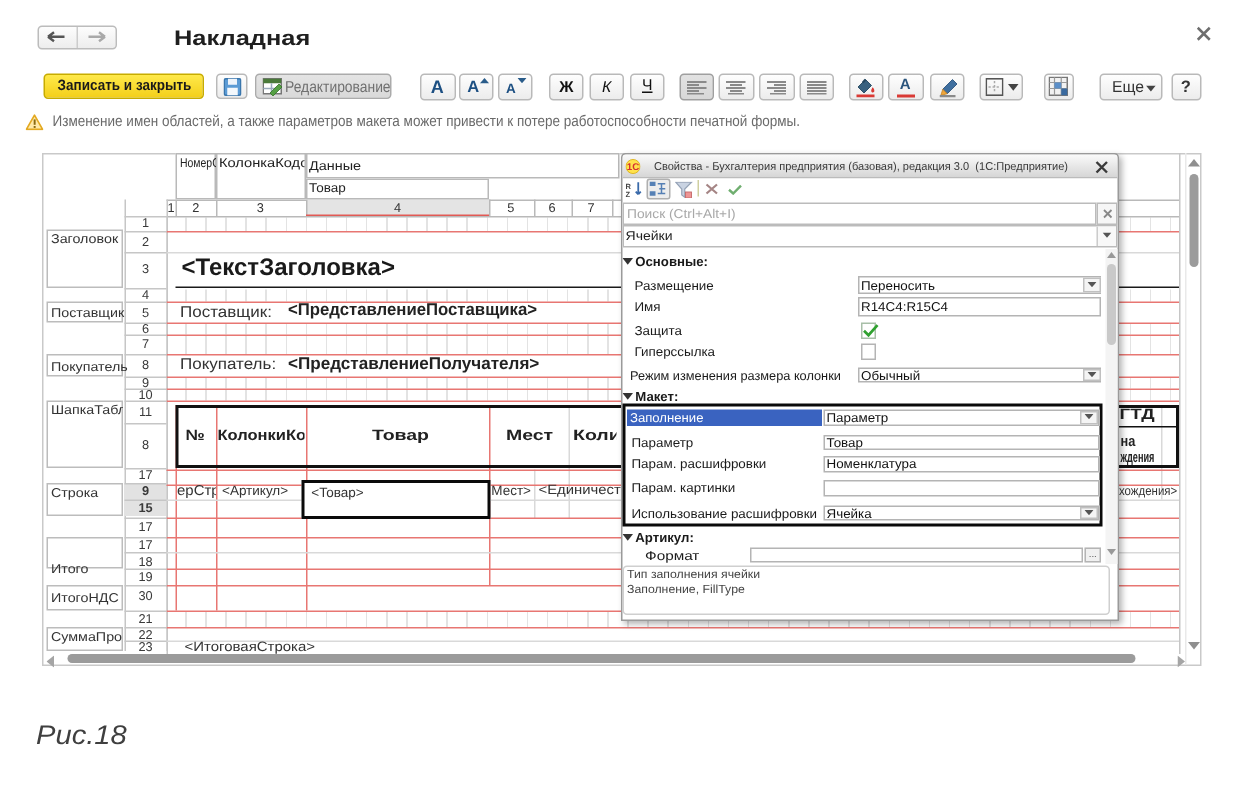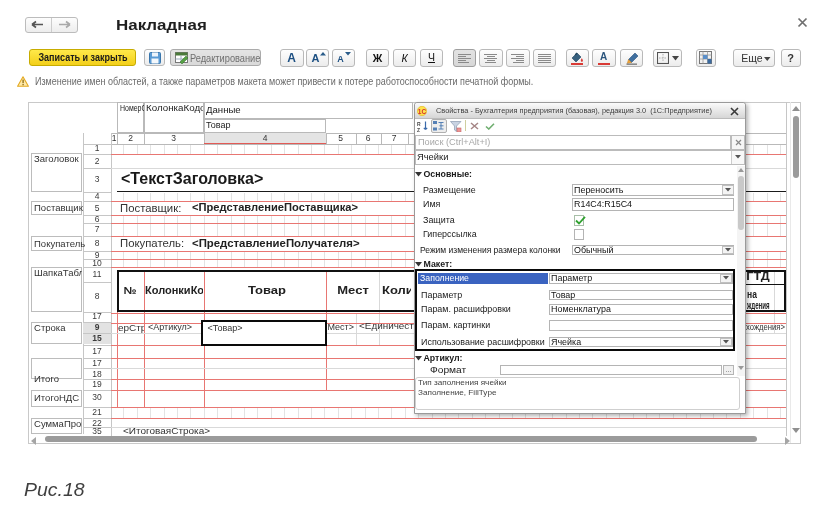--- a/index.html
+++ b/index.html
@@ -284,21 +284,21 @@
 <div style="position:absolute;left:97px;top:397.3px;height:0;display:flex;align-items:center;z-index:4;">
     <span style="font-family:inherit;font-size:8.5px;font-weight:400;color:#3a3a3a;white-space:pre;line-height:1;transform:translateX(-50%) scaleX(1.0);transform-origin:center;">30</span>
   </div>
 <div style="position:absolute;left:97px;top:412.3px;height:0;display:flex;align-items:center;z-index:4;">
     <span style="font-family:inherit;font-size:8.5px;font-weight:400;color:#3a3a3a;white-space:pre;line-height:1;transform:translateX(-50%) scaleX(1.0);transform-origin:center;">21</span>
   </div>
 <div style="position:absolute;left:97px;top:423px;height:0;display:flex;align-items:center;z-index:4;">
     <span style="font-family:inherit;font-size:8.5px;font-weight:400;color:#3a3a3a;white-space:pre;line-height:1;transform:translateX(-50%) scaleX(1.0);transform-origin:center;">22</span>
   </div>
 <div style="position:absolute;left:97px;top:431.5px;height:0;display:flex;align-items:center;z-index:4;">
-    <span style="font-family:inherit;font-size:8.5px;font-weight:400;color:#3a3a3a;white-space:pre;line-height:1;transform:translateX(-50%) scaleX(1.0);transform-origin:center;">35</span>
+    <span style="font-family:inherit;font-size:8.5px;font-weight:400;color:#3a3a3a;white-space:pre;line-height:1;transform:translateX(-50%) scaleX(1.0);transform-origin:center;">23</span>
   </div>
 <div style="position:absolute;left:31px;top:152.5px;width:51px;height:39.0px;border:1px solid #bcbcbc;background:#fff;overflow:hidden;z-index:3"></div>
 <div style="position:absolute;left:33.5px;top:154.5px;width:48px;height:10px;overflow:hidden;line-height:0;font-size:0;z-index:4"><span style="font-size:8.5px;color:#333;white-space:pre;line-height:1;display:inline-block;vertical-align:top;transform:scaleX(1.12);transform-origin:0 0">Заголовок</span></div>
 <div style="position:absolute;left:31px;top:201px;width:51px;height:14px;border:1px solid #bcbcbc;background:#fff;overflow:hidden;z-index:3"></div>
 <div style="position:absolute;left:33.5px;top:208.0px;height:0;display:flex;align-items:center;z-index:4">
     <span style="font-size:8.5px;color:#333;white-space:pre;transform:scaleX(1.12);transform-origin:0 50%">Поставщик</span>
   </div>
 <div style="position:absolute;left:31px;top:236px;width:51px;height:15px;border:1px solid #bcbcbc;background:#fff;overflow:hidden;z-index:3"></div>
 <div style="position:absolute;left:33.5px;top:243.5px;height:0;display:flex;align-items:center;z-index:4">
     <span style="font-size:8.5px;color:#333;white-space:pre;transform:scaleX(1.12);transform-origin:0 50%">Покупатель</span>

